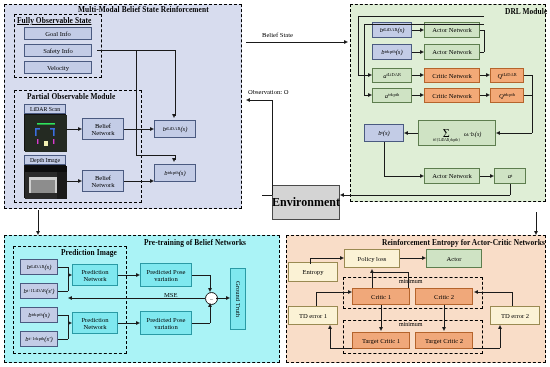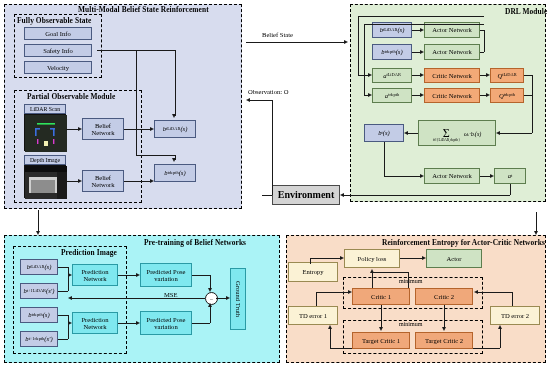--- a/index.html
+++ b/index.html
@@ -64,21 +64,21 @@
 </style>
 </head>
 <body>
 
 <div id="root">
 
   <div class="abs region" style="left:4px;top:4px;width:238px;height:205px;background:#d7dcee;"></div>
   <div class="region-title" style="left:78px;top:5px;">Multi-Modal Belief State Reinforcement</div>
 
   <div class="abs region" style="left:14px;top:14px;width:88px;height:64px;border-width:1.2px;"></div>
-  <div class="region-title" style="left:17px;top:16px;">Fully Observable State</div>
+  <div class="region-title" style="left:17px;top:16px;text-decoration:underline;">Fully Observable State</div>
 
   <div class="node n-blue" style="left:24px;top:27px;width:68px;height:13px;">Goal Info</div>
   <div class="node n-blue" style="left:24px;top:44px;width:68px;height:13px;">Safety Info</div>
   <div class="node n-blue" style="left:24px;top:61px;width:68px;height:13px;">Velocity</div>
 
   <div class="abs region" style="left:14px;top:90px;width:128px;height:113px;border-width:1.2px;"></div>
   <div class="region-title" style="left:27px;top:92px;">Partial Observable Module</div>
 
   <div class="thumb-cap" style="left:24px;top:104px;width:42px;height:10px;">LiDAR Scan</div>
   <div class="thumb" style="left:24px;top:114px;width:42px;height:37px;background:#232822;border:0.8px solid #111;">
@@ -239,21 +239,21 @@
 
   <div class="ln lh" style="left:408px;top:133px;width:10px;"></div>
   <div class="arrow ar-l" style="left:404px;top:130.5px;"></div>
 
   <div class="ln lv" style="left:384px;top:142px;height:34px;"></div>
   <div class="ln lh" style="left:384px;top:176px;width:36px;"></div>
   <div class="arrow ar-r" style="left:420px;top:173.5px;"></div>
   <div class="ln lh" style="left:480px;top:176px;width:10px;"></div>
   <div class="arrow ar-r" style="left:490px;top:173.5px;"></div>
 
-  <div class="node n-gray" style="left:272px;top:185px;width:68px;height:20px;font-size:10px;">Environment</div>
+  <div class="node n-gray" style="left:272px;top:185px;width:68px;height:35px;font-size:12px;">Environment</div>
 
   <div class="ln lv" style="left:510px;top:184px;height:11px;"></div>
   <div class="ln lh" style="left:344px;top:195px;width:166px;"></div>
   <div class="arrow ar-l" style="left:340px;top:192.5px;"></div>
 
   <div class="ln lv" style="left:272px;top:100px;height:95px;"></div>
   <div class="ln lh" style="left:262px;top:195px;width:10px;"></div>
   <div class="ln lh" style="left:250px;top:100px;width:22px;"></div>
   <div class="arrow ar-l" style="left:246px;top:97.5px;"></div>
   <div class="lbl" style="left:248px;top:88px;">Observation: O</div>

